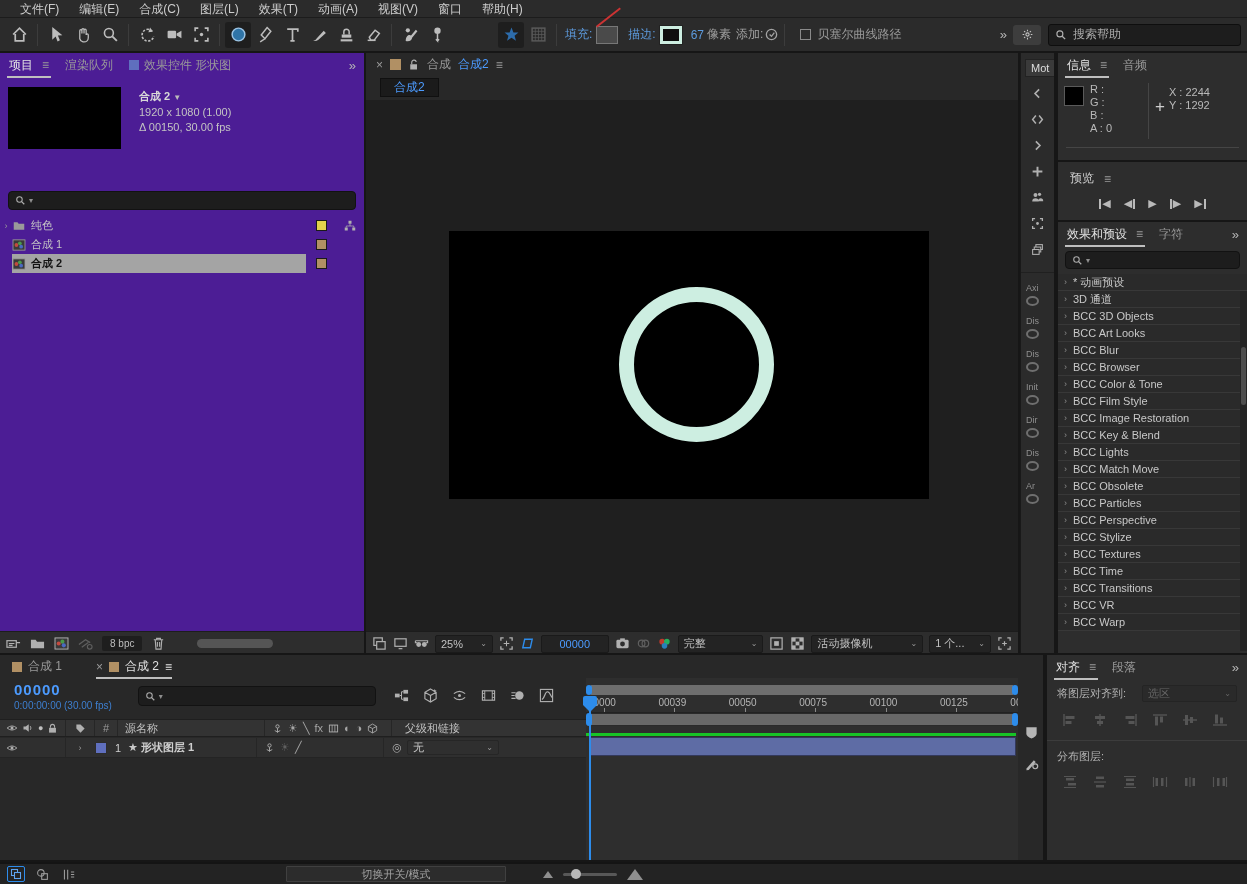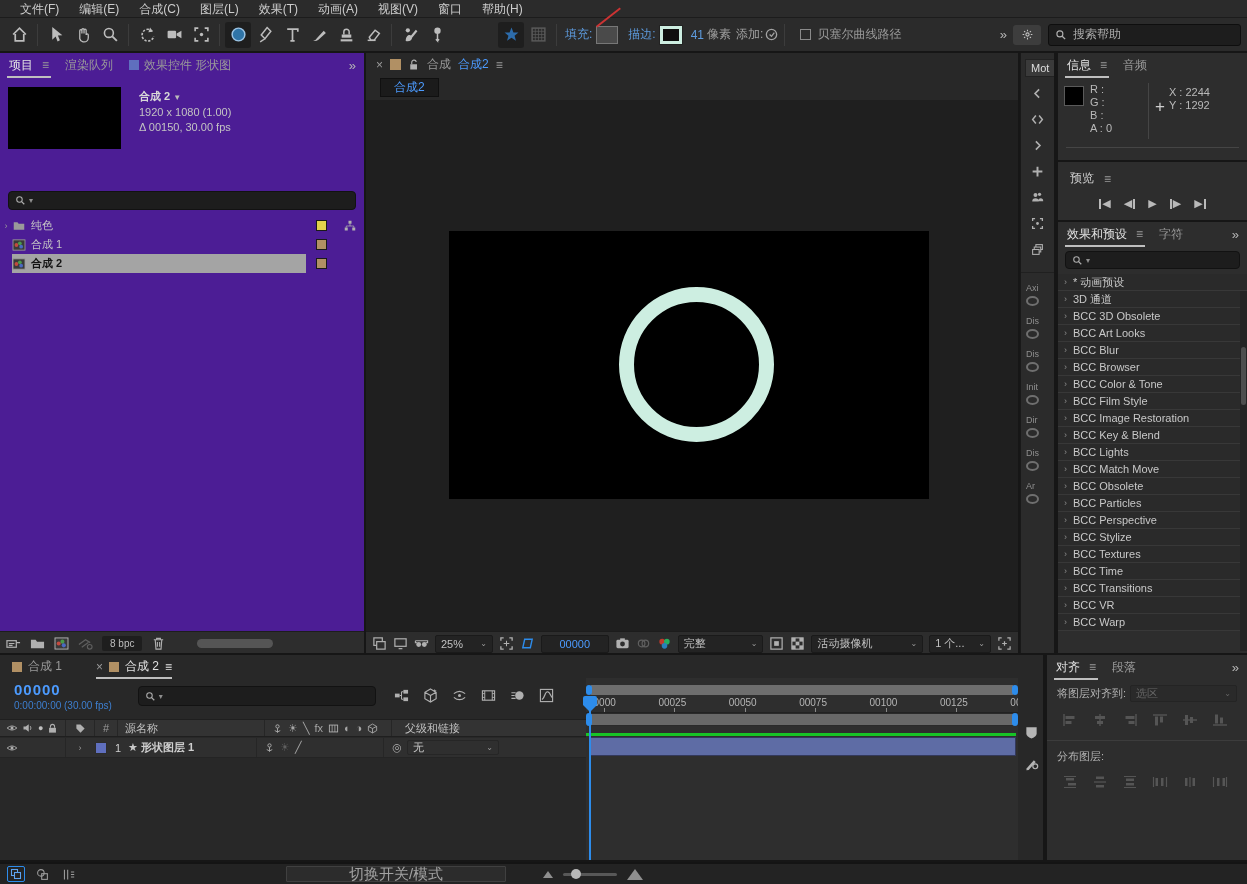--- a/index.html
+++ b/index.html
@@ -151,33 +151,33 @@
   .wacap{position:absolute;top:-1px;width:6px;height:13px;background:#2d8ceb;border-radius:3px}
   .greenline{position:absolute;left:0;top:55px;width:430px;height:3px;background:#17c427}
   .layerbar{position:absolute;left:3px;top:59px;width:427px;height:19px;background:#5e6ca5;border:1px solid #33395c}
   .playhead{position:absolute;left:589px;top:41px;width:2px;height:164px;background:#2d8ceb;z-index:5}
   .ph-head{position:absolute;left:583px;top:41px;width:14px;height:14px;z-index:6}
   .ph-head .cap{width:14px;height:9px;background:#2d8ceb;border-radius:2px 2px 0 0}
   .ph-head .tri{width:0;height:0;border-left:7px solid transparent;border-right:7px solid transparent;border-top:7px solid #2d8ceb}
   .tl-right-icons{position:absolute;left:1020px;top:70px;width:23px;display:flex;flex-direction:column;gap:16px;align-items:center;color:#b5b5b5}
   
   .align{left:1045px;top:655px;width:202px;height:205px;background:#2d2d2d;border-left:2px solid #161616}
-  .al-row{display:flex;align-items:center;padding:6px 10px 0 10px;gap:4px;font-size:11px;color:#b3b3b3}
+  .al-row{display:flex;align-items:center;padding:6px 10px 0 10px;gap:16px;font-size:11px;color:#b3b3b3}
   .al-dd{flex:1;height:17px;display:flex;align-items:center;justify-content:space-between;padding:0 5px;color:#666;background:#2a2a2a;border:1px solid #242424;border-radius:2px}
   .al-icons{display:flex;gap:5px;padding:8px 8px 8px 10px}
   .al-btn{width:25px;height:20px;display:flex;align-items:center;justify-content:center;color:#555}
   .al-div{height:1px;background:#3c3c3c;margin:2px 0}
   .al-label{padding:6px 10px 0 10px;font-size:11px;color:#b3b3b3}
   
   .statusbar{position:absolute;left:0;top:862px;width:100%;height:22px;background:#232323;border-top:2px solid #141414;
              display:flex;align-items:center;padding:0 7px;gap:8px}
   .sb-icon{width:18px;height:16px;display:flex;align-items:center;justify-content:center;color:#9d9d9d}
   .sb-icon.hl{border:1px solid #2d8ceb;border-radius:2px;color:#5ea3ef}
   .sb-toggle{position:absolute;left:286px;width:220px;height:16px;background:#2c2c2c;border:1px solid #404040;border-radius:1px;
-             color:#a2a2a2;font-size:15px;display:flex;align-items:center;justify-content:center}
+             color:#a2a2a2;font-size:11px;display:flex;align-items:center;justify-content:center}
   .zoomctl{position:absolute;left:543px;display:flex;align-items:center;gap:10px}
   .mtn-s{width:0;height:0;border-left:5px solid transparent;border-right:5px solid transparent;border-bottom:7px solid #8f8f8f}
   .mtn-b{width:0;height:0;border-left:8px solid transparent;border-right:8px solid transparent;border-bottom:11px solid #8f8f8f}
   .ztrack{width:54px;height:3px;background:#585858;border-radius:2px;position:relative}
   .zknob{position:absolute;left:8px;top:-4px;width:10px;height:10px;border-radius:50%;background:#b9b9b9}
   .gutter-v{position:absolute;background:#161616}
 </style>
 </head>
 <body>
 
@@ -296,21 +296,21 @@
         <svg viewBox="0 0 16 16">
           <rect x="2" y="2" width="12" height="12" fill="none" stroke="currentColor" stroke-width="1.4"></rect>
           <path d="M2 5 H14 M2 8 H14 M2 11 H14 M5 2 V14 M8 2 V14 M11 2 V14" stroke="currentColor" stroke-width=".7"></path>
         </svg>
       </span>
     <span class="tb-sep"></span>
     <span class="tb-label">填充:</span>
     <span class="swatch none"></span>
     <span class="tb-label">描边:</span>
     <span class="swatch stroke"></span>
-    <span class="tb-num">41</span>
+    <span class="tb-num">67</span>
     <span class="tb-gray">像素</span>
     <span class="tb-faint">添加:</span>
     <span class="icon tb-faint">
         <svg viewBox="0 0 16 16">
           <circle cx="8" cy="8" r="5.5" fill="none" stroke="currentColor" stroke-width="1.4"></circle>
           <path d="M6 8 l2 2 3-4" fill="none" stroke="currentColor" stroke-width="1.4"></path>
         </svg>
       </span>
     <span class="tb-sep"></span>
     <span class="checkbox"></span>
@@ -722,21 +722,21 @@
           <span>* 动画预设</span>
         </div>
 
         <div class="fx-row">
           <span class="tw">›</span>
           <span>3D 通道</span>
         </div>
 
         <div class="fx-row">
           <span class="tw">›</span>
-          <span>BCC 3D Obsolete</span>
+          <span>BCC 3D Objects</span>
         </div>
 
         <div class="fx-row">
           <span class="tw">›</span>
           <span>BCC Art Looks</span>
         </div>
 
         <div class="fx-row">
           <span class="tw">›</span>
           <span>BCC Blur</span>
@@ -995,21 +995,21 @@
 
     <div class="ruler-zone">
       <div class="navbar">
         <div class="fillbar"></div>
         <div class="navcap" style="left:0"></div>
         <div class="navcap" style="right:0"></div>
       </div>
       <div class="rulerbar">
 
       <span class="tick"><span>00000</span></span>
-          <span class="tick"><span>00025</span></span>
+          <span class="tick"><span>00039</span></span>
           <span class="tick"><span>00050</span></span>
           <span class="tick"><span>00075</span></span>
           <span class="tick"><span>00100</span></span>
           <span class="tick"><span>00125</span></span>
           <span class="tick"><span>00150</span></span>
         </div>
       <div class="workarea">
         <div class="wacap" style="left:-1px"></div>
         <div class="wacap" style="right:-1px"></div>
       </div>

